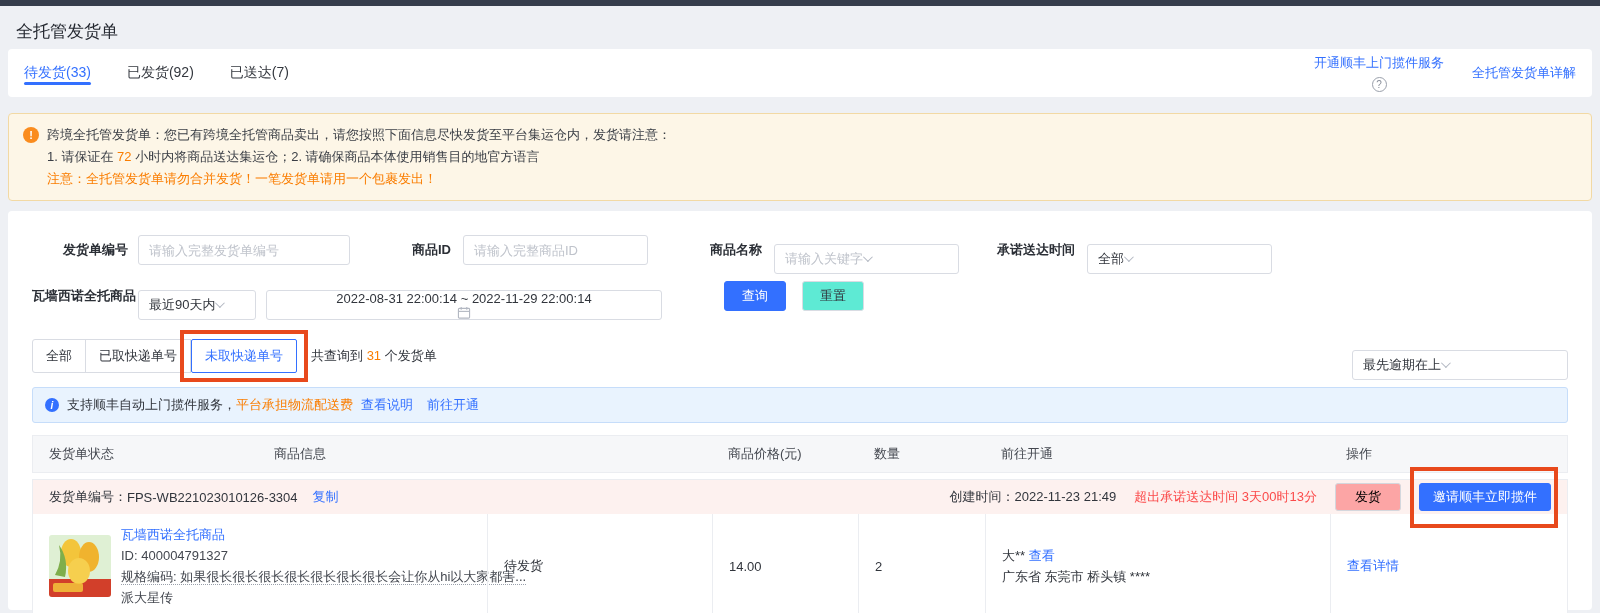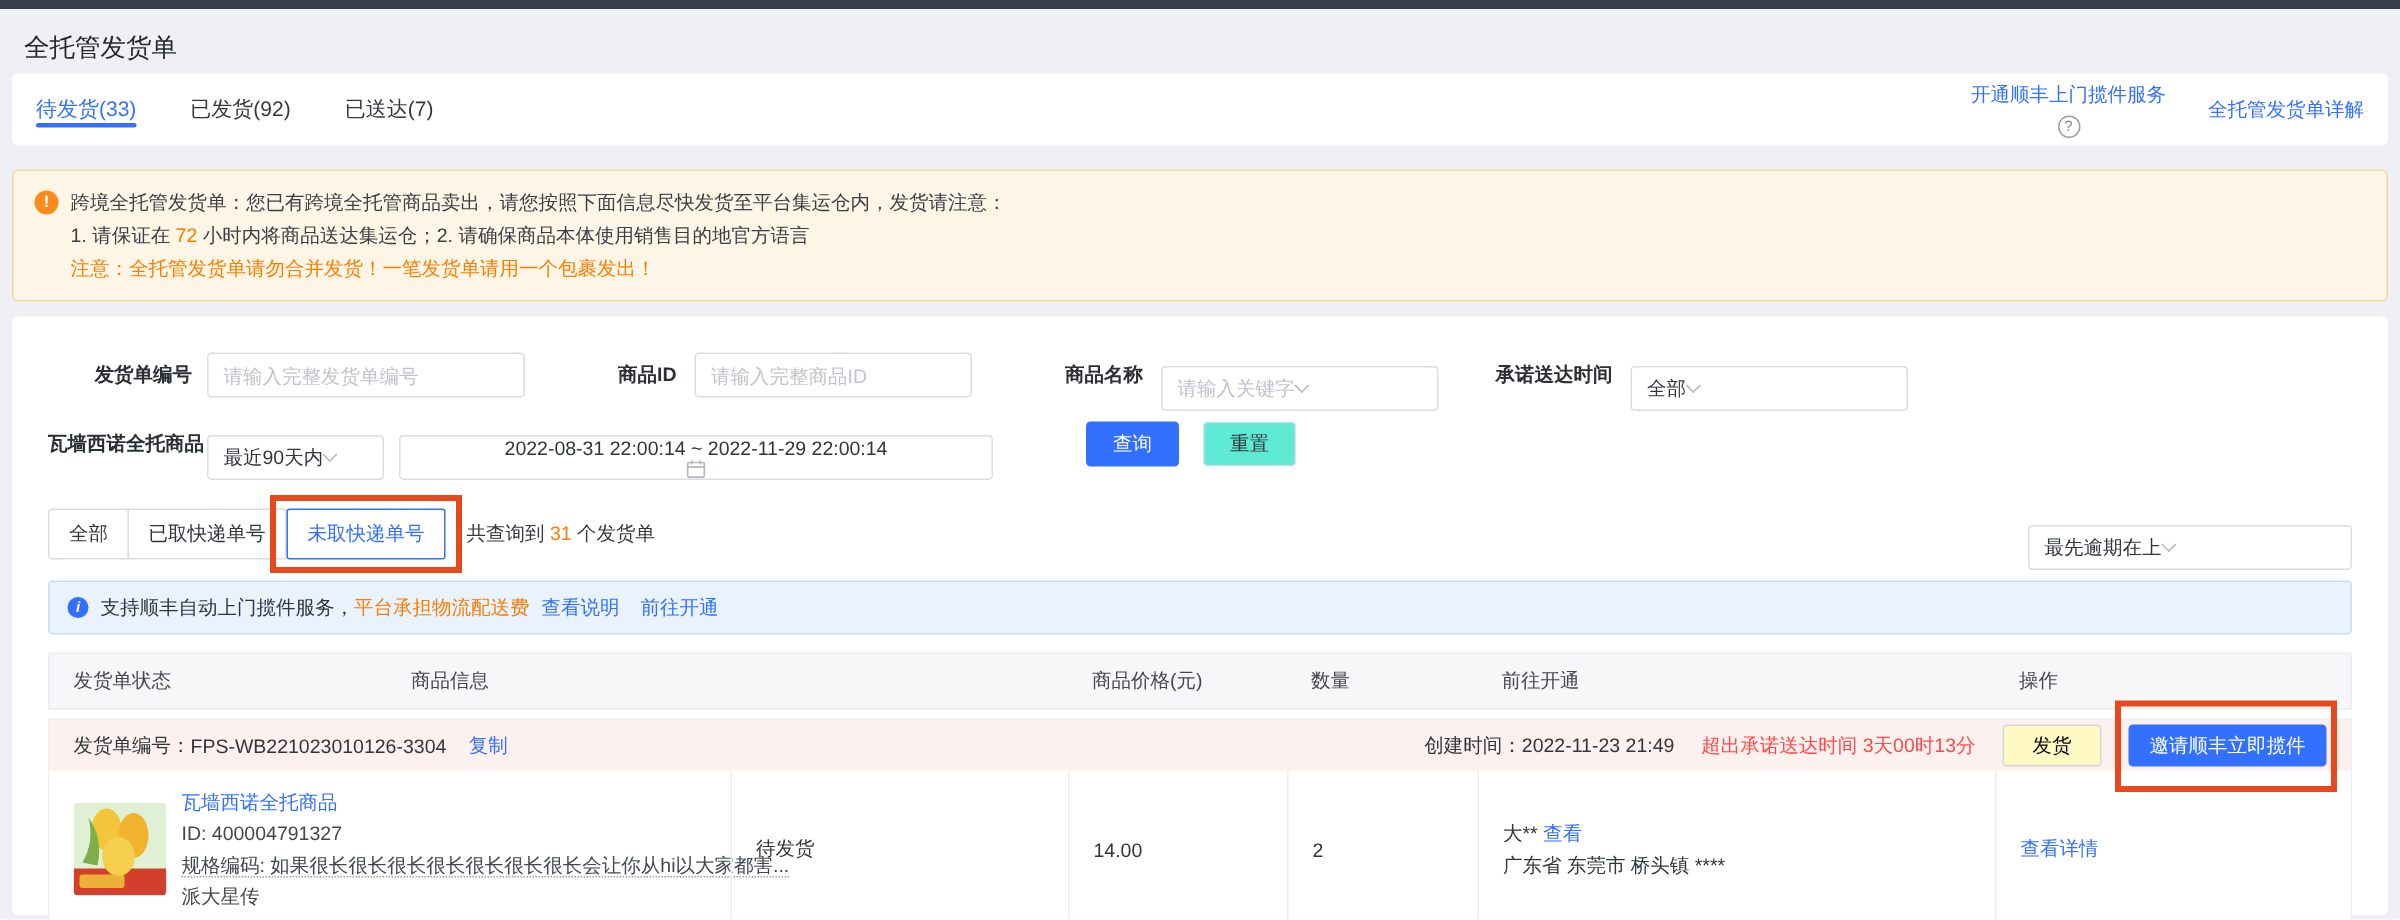--- a/index.html
+++ b/index.html
@@ -63,21 +63,21 @@
   
   .thead{margin-top:12px; display:flex; height:38px; background:#f6f7f9; border:1px solid var(--line); align-items:center; color:#43474f;}
   .tc{padding-left:16px;}
   .c1{width:454px;} .c2{width:225px;} .c3{width:146px;} .c4{width:127px;} .c5{width:345px;} .c6{flex:1;}
 
   .group{margin-top:6px; border:1px solid var(--line);}
   .orderhead{height:34px; background:#fdf1ef; display:flex; align-items:center; padding:0 16px;}
   .orderhead .copy{margin-left:15px;}
   .orderright{margin-left:auto; display:flex; align-items:center; gap:18px;}
   .red{color:var(--danger);}
-  .smallbtn{height:28px; padding:0 19px; background:#fef9c3; border:1px solid #d4d7dd; border-radius:3px; font-family:inherit; font-size:13px; cursor:pointer;}
+  .smallbtn{height:28px; padding:0 19px; background:#fca5a5; border:1px solid #d4d7dd; border-radius:3px; font-family:inherit; font-size:13px; cursor:pointer;}
   .sfwrap{position:relative;}
   .bluebtn{height:28px; padding:0 13px; background:var(--accent); border:1px solid var(--accent); border-radius:3px; color:#fff; font-family:inherit; font-size:13px; cursor:pointer;}
 
   .prow{display:flex; min-height:97px; background:#fff;}
   .pcell{padding:10px 12px 10px 16px; display:flex; align-items:center;}
   .pcell + .pcell{border-left:1px solid var(--line);}
   .prodinfo{gap:10px; align-items:center;}
   .thumb{width:62px; height:62px; border-radius:3px; overflow:hidden; flex:0 0 auto; cursor:pointer;}
   .pmeta{line-height:21px; min-width:0;}
   .pname{color:var(--accent); cursor:pointer;}

